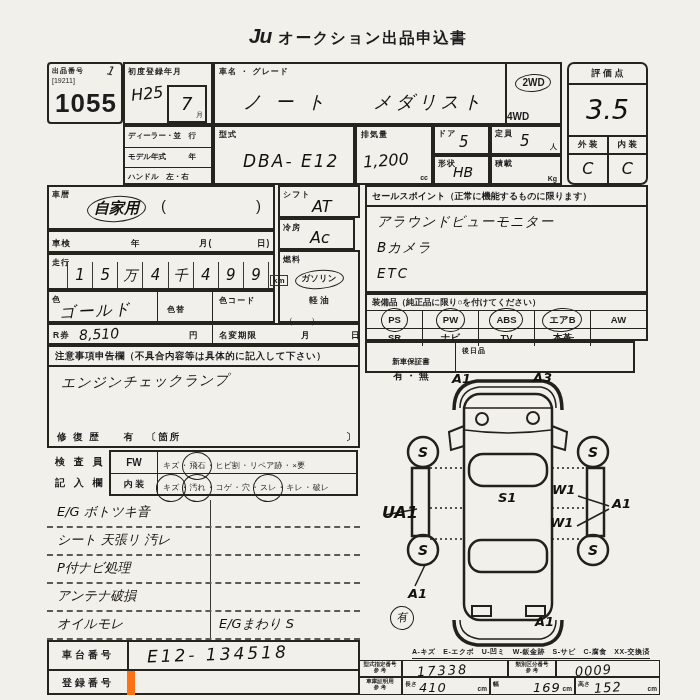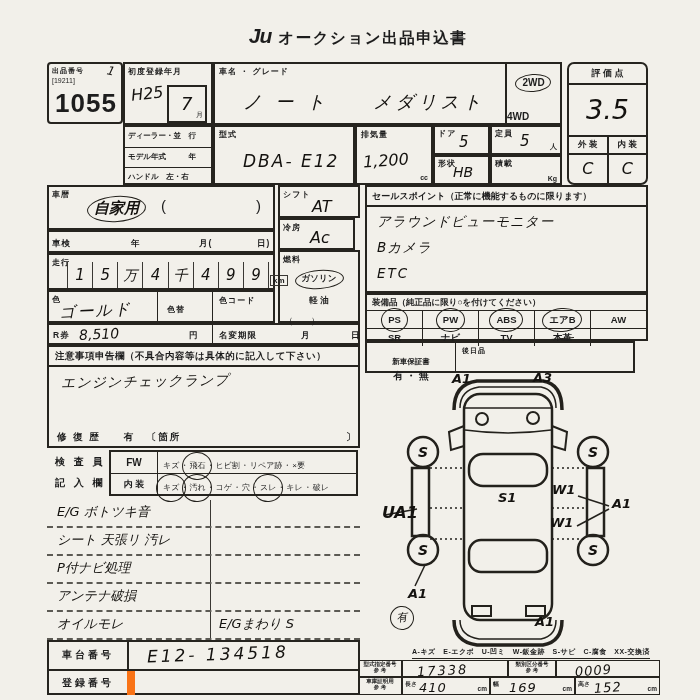--- a/index.html
+++ b/index.html
@@ -345,21 +345,21 @@
     </div>
     <div class="box thin" style="left:0;top:17px;width:44px;height:18px;">
       <div class="tinylbl">車庫証明用</div>
       <div class="tinylbl">参 考</div>
     </div>
     <div class="box thin" style="left:44px;top:17px;width:88px;height:18px;">
       <span class="abs" style="left:2px;top:2px;font-size:6px;font-weight:bold;">長さ</span>
       <span class="hw" style="font-size:13px;margin-left:16px;letter-spacing:1px;">410</span>
       <span class="abs" style="right:2px;bottom:2px;font-size:6.5px;font-weight:bold;">cm</span>
     </div>
-    <div class="box thin" style="left:132px;top:17px;width:85px;height:18px;">
+    <div class="box thin" style="left:132px;top:17px;width:85px;height:18px;padding-left:24px;">
       <span class="abs" style="left:2px;top:2px;font-size:6px;font-weight:bold;">幅</span>
       <span class="hw" style="font-size:13px;margin-left:18px;letter-spacing:1px;">169</span>
       <span class="abs" style="right:2px;bottom:2px;font-size:6.5px;font-weight:bold;">cm</span>
     </div>
     <div class="box thin" style="left:217px;top:17px;width:85px;height:18px;">
       <span class="abs" style="left:2px;top:2px;font-size:6px;font-weight:bold;">高さ</span>
       <span class="hw" style="font-size:13px;margin-left:18px;letter-spacing:1px;transform:rotate(-4deg);display:inline-block;">152</span>
       <span class="abs" style="right:2px;bottom:2px;font-size:6.5px;font-weight:bold;">cm</span>
     </div>
   </div>

